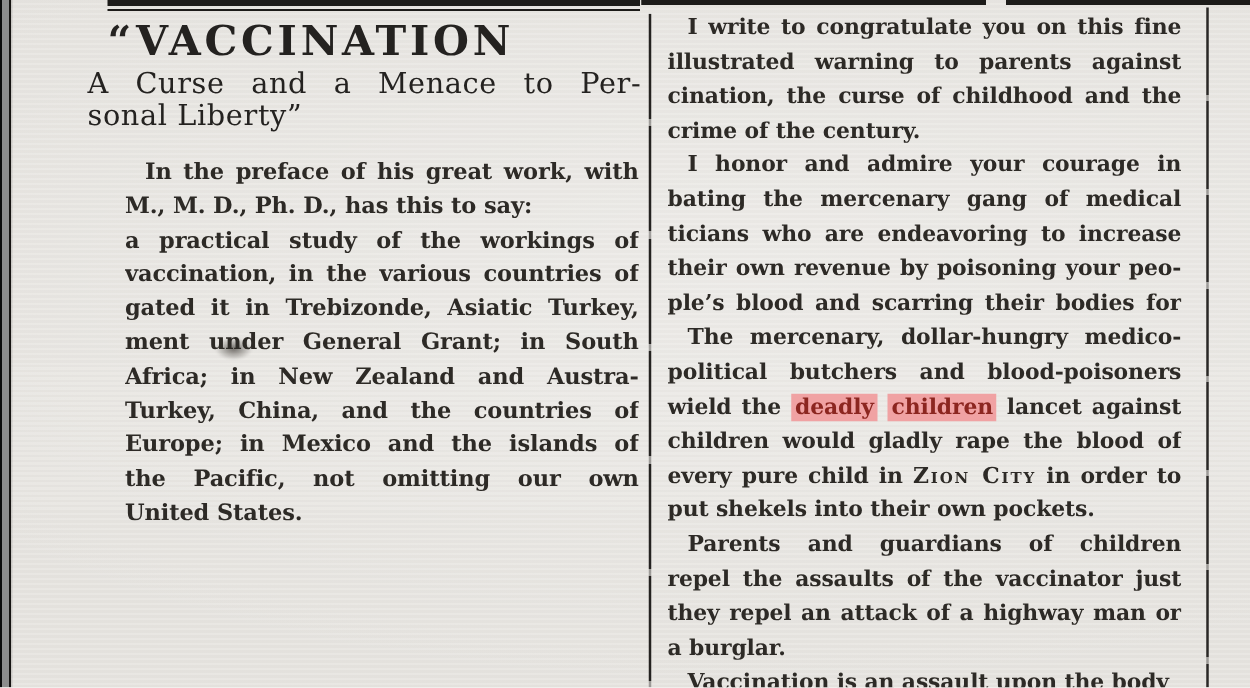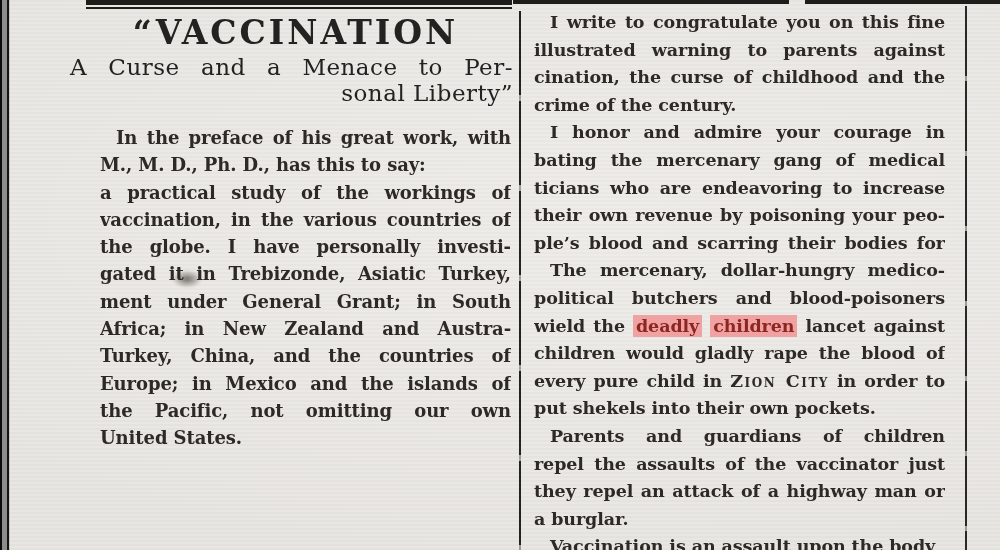--- a/index.html
+++ b/index.html
@@ -28,28 +28,28 @@
     background:repeating-linear-gradient(180deg,#242220 0 84px,rgba(36,34,32,.38) 84px 90px);}
   .rule-right{position:absolute;left:965px;top:6px;width:2px;height:544px;
     background:repeating-linear-gradient(180deg,#2a2826 0 70px,rgba(42,40,38,.4) 70px 75px);}
   .smudge{position:absolute;left:172px;top:270px;width:30px;height:18px;border-radius:50%;
     background:radial-gradient(closest-side,rgba(35,30,25,.6),rgba(35,30,25,0));
     filter:blur(1px);}
   
   .col-left{position:absolute;left:70px;top:0;width:443px;}
   .col-right{position:absolute;left:534px;top:0;width:412px;}
   .title{
-    margin:0;position:absolute;left:4px;top:13px;width:443px;
-    font-size:33px;font-weight:bold;letter-spacing:3px;text-align:center;
+    margin:0;position:absolute;left:16px;top:13px;width:443px;
+    font-size:33px;font-weight:bold;letter-spacing:3px;
     color:#242220;
   }
   .subtitle{position:absolute;left:0;top:54px;width:443px;font-weight:normal;color:#242220;}
   .sub-line{font-size:23px;line-height:26px;letter-spacing:.5px;}
   .sub-line.justify{text-align:justify;text-align-last:justify;}
-  .sub-line.center{text-align:right;}
+  .sub-line.center{text-align:left;}
   .body{position:absolute;}
   .col-left .body{left:30px;top:124px;width:411px;font-size:18px;}
   .col-left .body .line{height:27.3px;line-height:27.3px;}
   .col-right .body{left:0;top:9px;width:411px;font-size:17.5px;}
   .col-right .body .line{height:27.6px;line-height:27.6px;}
   .line{text-align:justify;text-align-last:justify;letter-spacing:-.1px;overflow:hidden;font-weight:bold;}
   .line.last{text-align-last:left;}
   .line.indent{text-indent:16px;}
   mark{background:var(--highlight_bg);color:var(--highlight_text);padding:1px 3px;}
   .sc{font-variant:small-caps;letter-spacing:1.5px;}
@@ -69,21 +69,20 @@
     <h1 class="title">“VACCINATION</h1>
     <div class="subtitle">
       <div class="sub-line justify">A Curse and a Menace to Per-</div>
       <div class="sub-line center">sonal Liberty”</div>
     </div>
     <div class="body">
         <div class="line indent">In the preface of his great work, with the</div>
         <div class="line last">M., M. D., Ph. D., has this to say:</div>
         <div class="line">a practical study of the workings of</div>
         <div class="line">vaccination, in the various countries of</div>
-        <div class="line">the globe. I have personally investi-</div>
         <div class="line">gated it in Trebizonde, Asiatic Turkey,</div>
         <div class="line">ment under General Grant; in South</div>
         <div class="line">Africa; in New Zealand and Austra-</div>
         <div class="line">Turkey, China, and the countries of</div>
         <div class="line">Europe; in Mexico and the islands of</div>
         <div class="line">the Pacific, not omitting our own</div>
         <div class="line last">United States.</div>
       </div>
   </div>
 

